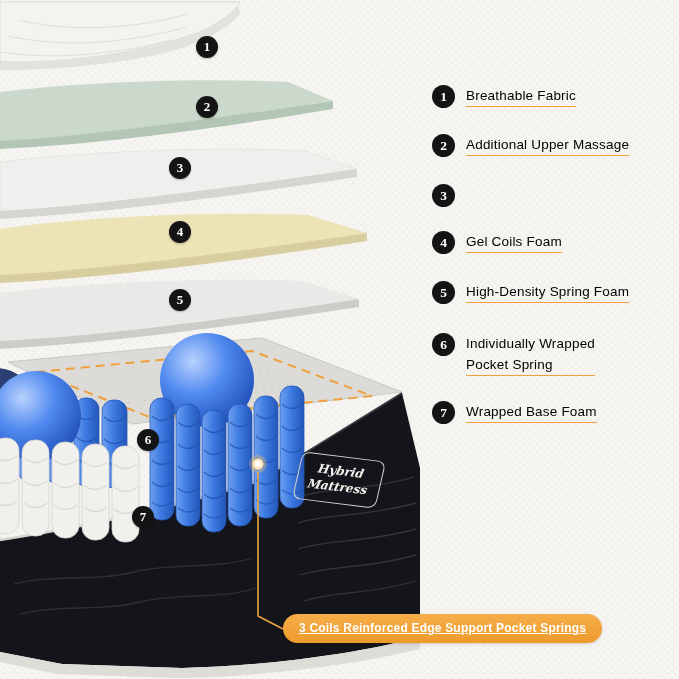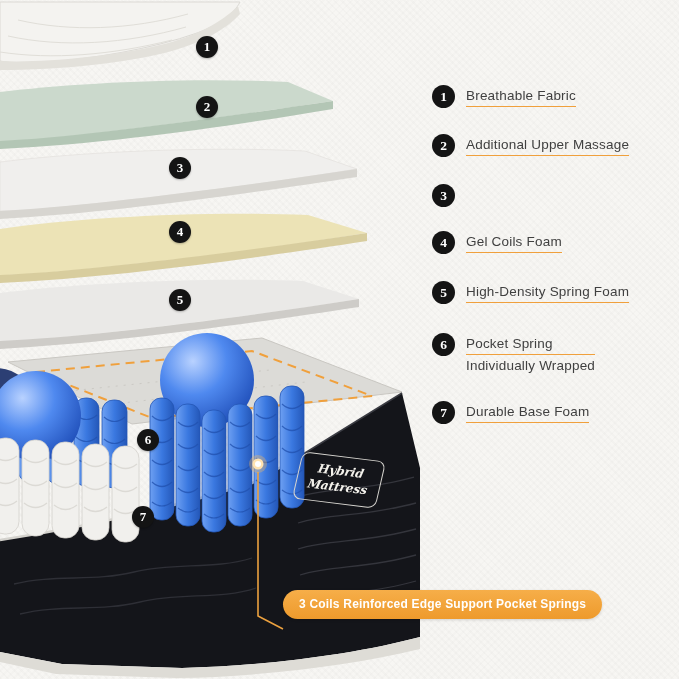--- a/index.html
+++ b/index.html
@@ -23,32 +23,33 @@
     box-shadow:0 1px 2px rgba(0,0,0,0.25);
     z-index:5;
   }
   
   .legend-item{position:absolute;left:432px;display:flex;gap:11px;align-items:flex-start;z-index:6;}
   .legend-item .num{
     flex:0 0 auto;width:23px;height:23px;border-radius:50%;
     background:#141414;color:#fff;display:flex;align-items:center;justify-content:center;
     font-family:"Liberation Serif",serif;font-weight:700;font-size:13.5px;
   }
-  .legend-label{padding-top:3px;font-size:13.5px;color:#404040;letter-spacing:0.2px;}
+  .legend-label{padding-top:3px;font-size:13.5px;color:#000000;letter-spacing:0.2px;}
   .legend-label .line{display:block;padding-bottom:3px;}
   .legend-label .line + .line{margin-top:3px;}
   .legend-label .line.u{border-bottom:1.6px solid #F0A03C;}
   .legend-label .line:empty{display:none;}
   
   .pill{
-    position:absolute;left:283px;top:590px;z-index:7;
+    position:absolute;left:283px;top:614px;z-index:7;
     background:linear-gradient(180deg,#f6ae49,#ee9a2c);
     color:#fff;font-weight:bold;font-size:12px;letter-spacing:0.2px;
     padding:7px 16px 8px;border-radius:16px;white-space:nowrap;
     box-shadow:0 1px 3px rgba(0,0,0,0.15);
+    text-decoration:underline;
   }
   
   .side-label{
     position:absolute;left:297px;top:456px;width:82px;height:46px;z-index:6;
     transform:rotate(7deg) skewX(-6deg);
     border:1.5px solid #d6d4cf;border-radius:8px;
     display:flex;flex-direction:column;align-items:center;justify-content:center;
     color:#f4f2ec;font-family:"DejaVu Serif",serif;font-style:italic;font-weight:bold;
     font-size:12px;line-height:1.3;text-align:center;
   }
@@ -195,27 +196,27 @@
   <div class="legend-item" style="top:281px">
     <span class="num">5</span>
     <span class="legend-label">
       <span class="line u">High-Density Spring Foam</span>
 
     </span>
   </div>
   <div class="legend-item" style="top:333px">
     <span class="num">6</span>
     <span class="legend-label">
+      <span class="line">Individually Wrapped</span>
       <span class="line u">Pocket Spring</span>
-      <span class="line">Individually Wrapped</span>
     </span>
   </div>
   <div class="legend-item" style="top:401px">
     <span class="num">7</span>
     <span class="legend-label">
-      <span class="line u">Durable Base Foam</span>
+      <span class="line u">Wrapped Base Foam</span>
 
     </span>
   </div>
 
   <div class="pill">3 Coils Reinforced Edge Support Pocket Springs</div>
 
 </div>
 
 </body></html>

